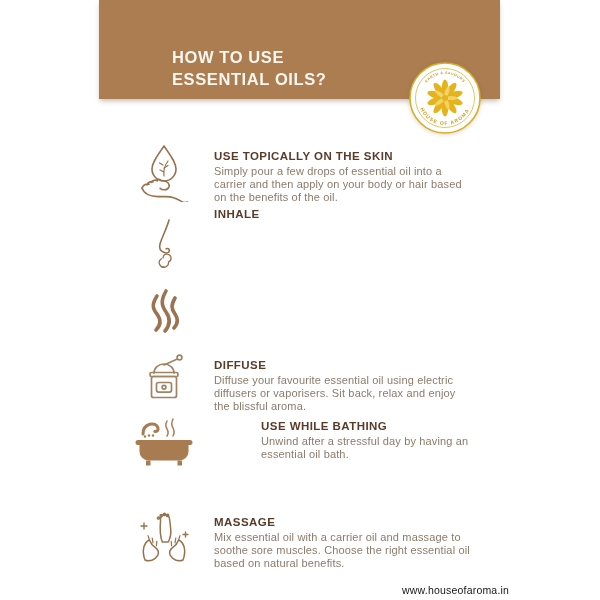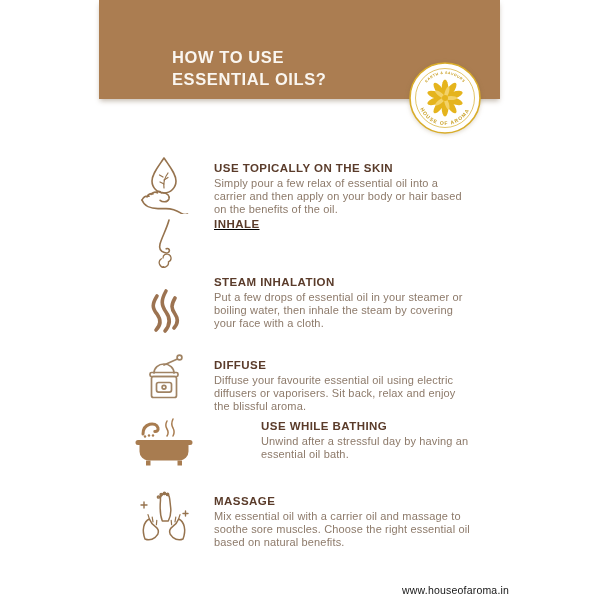--- a/index.html
+++ b/index.html
@@ -27,26 +27,26 @@
   .icon-box { width:84px; display:flex; justify-content:center; flex:0 0 84px; }
   .text-box { flex:1; padding-left:8px; }
   .sec-title {
     margin:0 0 3px 0; color:#5a3b2a; font-size:11.5px; font-weight:700;
     letter-spacing:.45px;
   }
   .sec-body {
     margin:0; color:#8d7a6a; font-size:11px; line-height:1.18;
     letter-spacing:.15px; white-space:pre-line;
   }
-  .s1 { top:152px; } .s1 .icon-box { margin-top:4px; }  .s1 .text-box { margin-top:10px; }
-  .s2 { top:208px; } .s2 .icon-box { margin-top:10px; } .s2 .text-box { margin-top:10px;text-decoration:underline; }
+  .s1 { top:140px; } .s1 .icon-box { margin-top:4px; }  .s1 .text-box { margin-top:10px; }
+  .s2 { top:208px; } .s2 .icon-box { margin-top:10px; } .s2 .text-box { margin-top:0; }
   .s3 { top:272px; } .s3 .icon-box { margin-top:16px; } .s3 .text-box { margin-top:4px; }
   .s4 { top:350px; } .s4 .icon-box { margin-top:2px; }  .s4 .text-box { margin-top:9px; }
   .s5 { top:411px;gap:47px; } .s5 .icon-box { margin-top:3px; }  .s5 .text-box { margin-top:9px; }
-  .s6 { top:487px; } .s6 .icon-box { margin-top:3px; }  .s6 .text-box { margin-top:8px; }
+  .s6 { top:508px; } .s6 .icon-box { margin-top:3px; }  .s6 .text-box { margin-top:8px; }
   .footer {
     position:absolute; left:402px; top:584px; color:#141414;
     font-size:10.5px; letter-spacing:.2px;
   }
   svg { display:block; }
 </style>
 </head>
 <body>
 
 <div class="page">
@@ -101,21 +101,21 @@
         <path d="M25,2 C19,11 13,18 13,25 a12,12 0 0 0 24,0 C37,18 31,11 25,2 Z"></path>
         <path d="M25,32 C24,26 26,21 29,17" stroke-width="1.2"></path>
         <path d="M25,28 l-4,-2 M25,24 l4,-2.5 M24,21 l-3.5,-2" stroke-width="1.2"></path>
         <path d="M3,44 c1.5,-3 4,-4.5 7,-3.8 M8,41 c1,-3 4,-4 6,-3 M12,38.5 c2,-2.5 4.5,-2.8 6.5,-1.6 M17,36.5 c2,-1.8 4,-1.6 5.5,0.2"></path>
         <path d="M3,44 c2,6 9,8.6 16,8.6 l8,0 c7,0 11,2 15,4.6 c2.6,1.6 5,1.6 6.6,0.8"></path>
         <path d="M23.5,36.5 c5,0.6 7.4,3.4 6.4,6.6 c-1.6,3.6 -6.6,3.2 -8.8,1.2"></path>
       </svg>
     </div>
     <div class="text-box">
       <h3 class="sec-title">USE TOPICALLY ON THE SKIN</h3>
-      <p class="sec-body">Simply pour a few relax of essential oil into a
+      <p class="sec-body">Simply pour a few drops of essential oil into a
 carrier and then apply on your body or hair based
 on the benefits of the oil.</p>
     </div>
   </div>
 
   <div class="section s2">
     <div class="icon-box">
       <svg width="28" height="54" viewBox="0 0 28 54" fill="none" stroke="#96734e" stroke-width="1.6" stroke-linecap="round" stroke-linejoin="round">
         <path d="M19,2 C17,10 12,19 10,26 c-1.2,4.6 0.6,7.4 4.4,8.6 c3,0.9 5,-0.2 5,-2 c0,-1.8 -1.8,-2.6 -3.2,-1.8"></path>
         <path d="M13,40 a4,4 0 1 1 5.4,3.8 a4.6,4.6 0 1 1 -7,-3" stroke-width="1.3"></path>
@@ -127,26 +127,20 @@
     </div>
   </div>
 
   <div class="section s3">
     <div class="icon-box">
       <svg width="32" height="50" viewBox="0 0 32 50" fill="none" stroke="#9c7351" stroke-width="3.6" stroke-linecap="round">
         <path d="M9,8 c-5,8 -5,12 0,18 c4,5.5 4,11 -1,16"></path>
         <path d="M18,3 c-5,9 -5,14 0,21 c4.6,6.4 4.6,12.4 -1,19"></path>
         <path d="M27,10 c-4,7 -4,10.6 0,16 c3.4,5 3,9.6 -1,14"></path>
       </svg>
-    </div>
-    <div class="text-box">
-      <h3 class="sec-title">STEAM INHALATION</h3>
-      <p class="sec-body">Put a few drops of essential oil in your steamer or
-boiling water, then inhale the steam by covering
-your face with a cloth.</p>
     </div>
   </div>
 
   <div class="section s4">
     <div class="icon-box">
       <svg width="48" height="50" viewBox="0 0 48 50" fill="none" stroke="#a08363" stroke-width="1.7" stroke-linecap="round" stroke-linejoin="round">
         <circle cx="39.5" cy="5.5" r="2.4"></circle>
         <path d="M37.4,7 L24,13"></path>
         <path d="M14,21 a10,9 0 0 1 20,0"></path>
         <rect x="10" y="20.5" width="28" height="4" rx="1.6"></rect>

